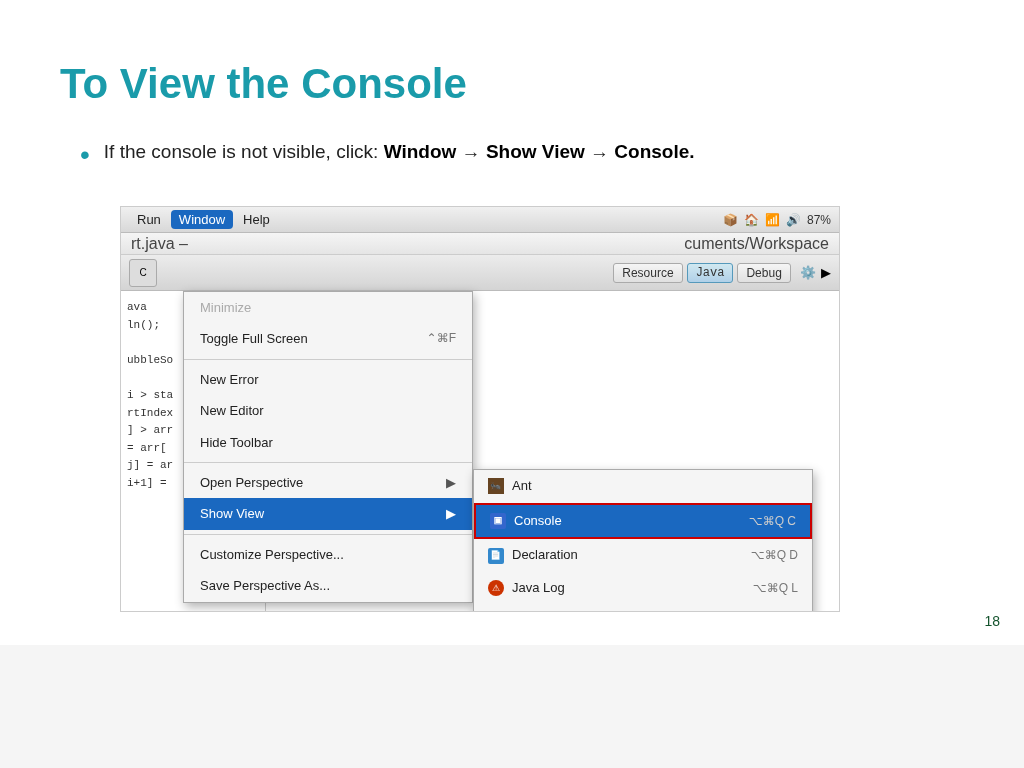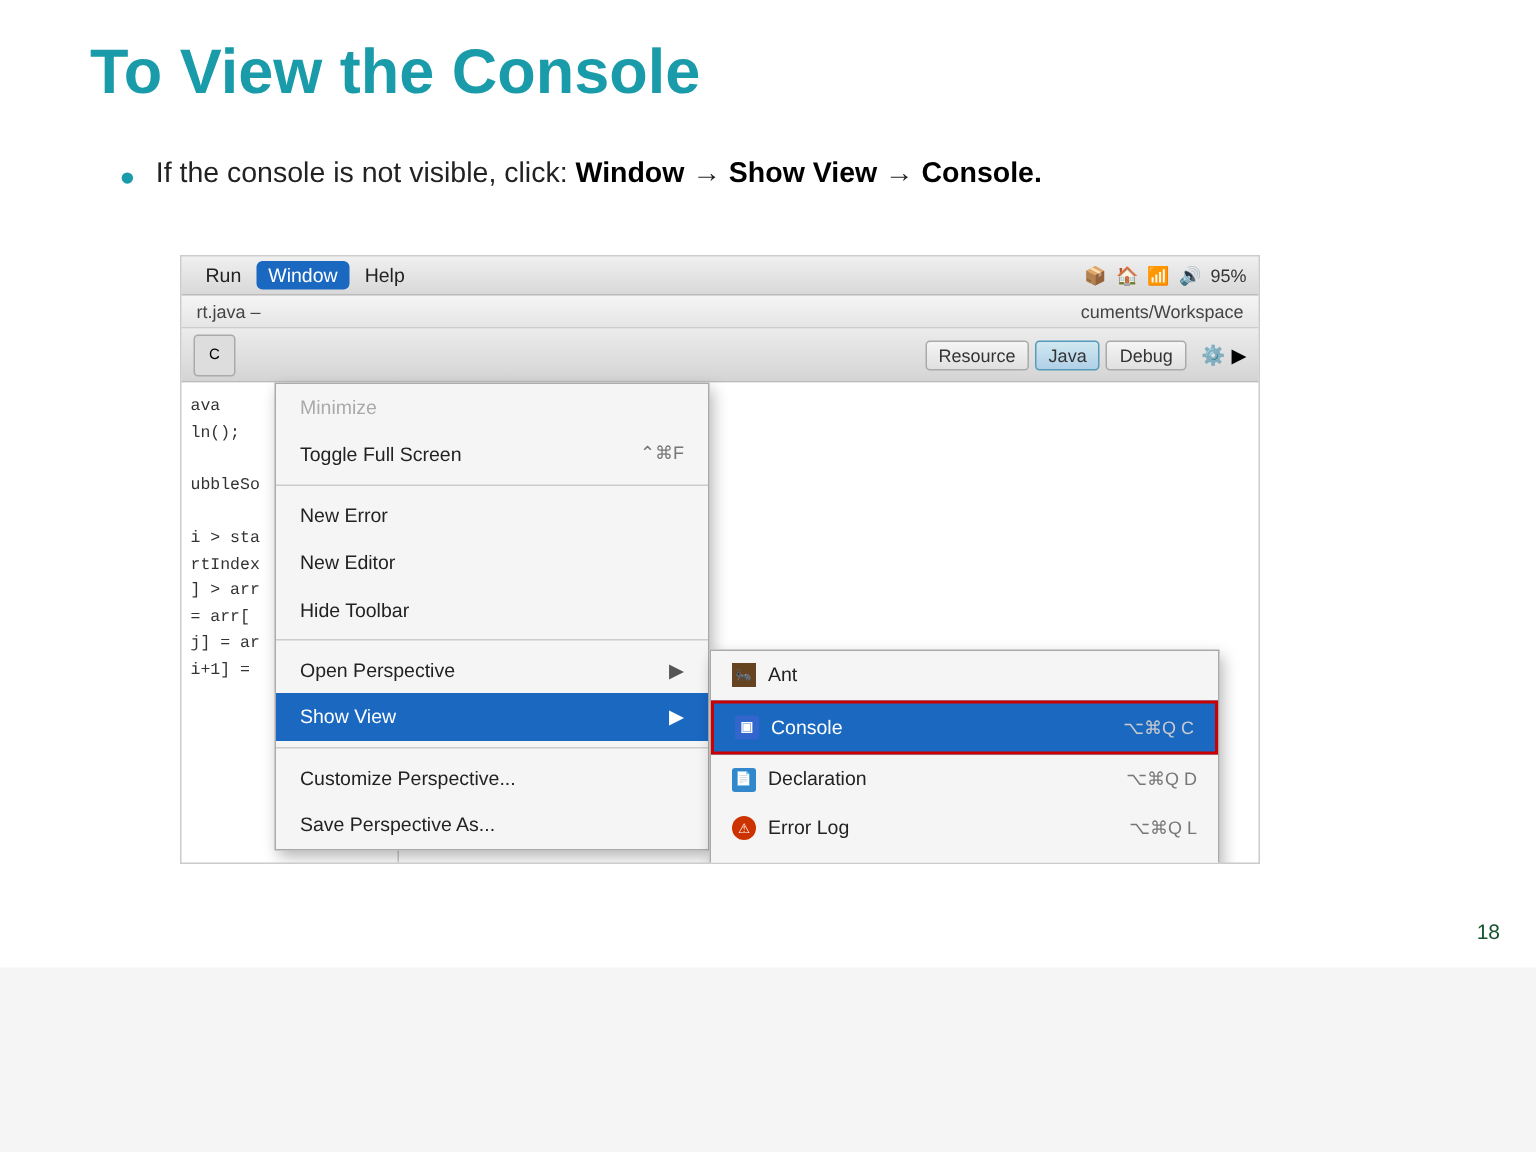--- a/index.html
+++ b/index.html
@@ -10,21 +10,21 @@
       background: #f5f5f5;
       font-family: 'Arial', sans-serif;
       overflow: hidden;
       position: relative;
     }
 
     .slide {
       width: 1024px;
       height: 645px;
       background: #ffffff;
-      padding: 24px 60px;
+      padding: 60px 60px;
       position: relative;
     }
 
     .slide-title {
       font-size: 42px;
       font-weight: bold;
       color: #1a9baa;
       margin-bottom: 30px;
       font-family: 'Arial', sans-serif;
     }
@@ -115,21 +115,21 @@
       color: #333;
     }
 
     
     .path-bar {
       background: linear-gradient(to bottom, #f5f5f5, #e5e5e5);
       height: 22px;
       display: flex;
       align-items: center;
       padding: 0 10px;
-      font-size: 12px;
+      font-size: 16px;
       color: #444;
       border-bottom: 1px solid #ccc;
     }
 
     
     .toolbar-bar {
       background: linear-gradient(to bottom, #ececec, #d4d4d4);
       height: 36px;
       display: flex;
       align-items: center;
@@ -144,20 +144,21 @@
       border-radius: 3px;
       padding: 2px 8px;
       font-size: 12px;
       cursor: pointer;
       color: #333;
     }
 
     .toolbar-btn.active {
       background: linear-gradient(to bottom, #d0e8f0, #b0d0e8);
       border-color: #5599bb;
+      font-family: Liberation Mono, monospace;
     }
 
     
     .main-area {
       display: flex;
       height: 320px;
       position: relative;
     }
 
     .code-panel {
@@ -366,21 +367,21 @@
         <span class="menu-item">Run</span>
         <span class="menu-item active">Window</span>
         <span class="menu-item">Help</span>
       </div>
       <div class="menu-bar-right">
 
         <span>📦</span>
         <span>🏠</span>
         <span>📶</span>
         <span>🔊</span>
-        <span>95%</span>
+        <span>87%</span>
       </div>
     </div>
 
     <div class="path-bar">
       <span>rt.java –</span>
       <span style="margin-left:auto;">cuments/Workspace</span>
     </div>
 
     <div class="toolbar-bar">
       <div style="width:28px;height:28px;background:#ddd;border:1px solid #aaa;border-radius:3px;display:flex;align-items:center;justify-content:center;font-size:10px;">C</div>
@@ -471,21 +472,21 @@
           <div class="submenu-item">
             <span class="submenu-item-inner">
               <span class="icon-box icon-declaration">📄</span>
               <span>Declaration</span>
             </span>
             <span class="shortcut">⌥⌘Q D</span>
           </div>
           <div class="submenu-item">
             <span class="submenu-item-inner">
               <span class="icon-box icon-errorlog">⚠</span>
-              <span>Error Log</span>
+              <span>Java Log</span>
             </span>
             <span class="shortcut">⌥⌘Q L</span>
           </div>
           <div class="submenu-item">
             <span class="submenu-item-inner">
 
               <span>Javadoc</span>
             </span>
             <span class="shortcut">⌥⌘Q J</span>
           </div>

